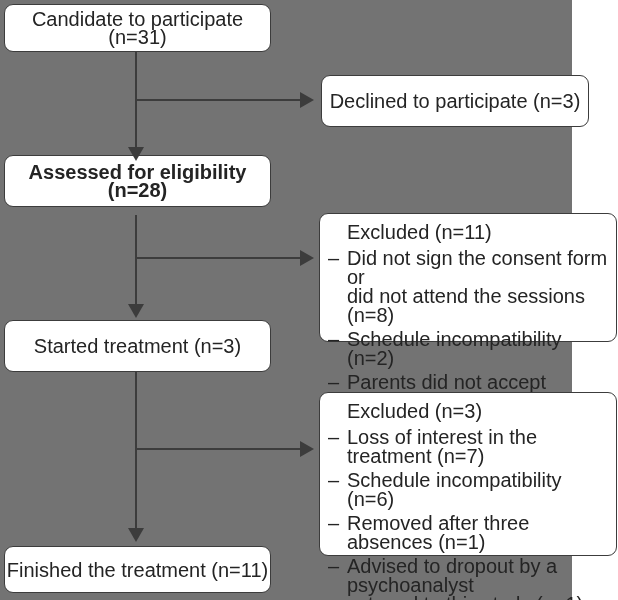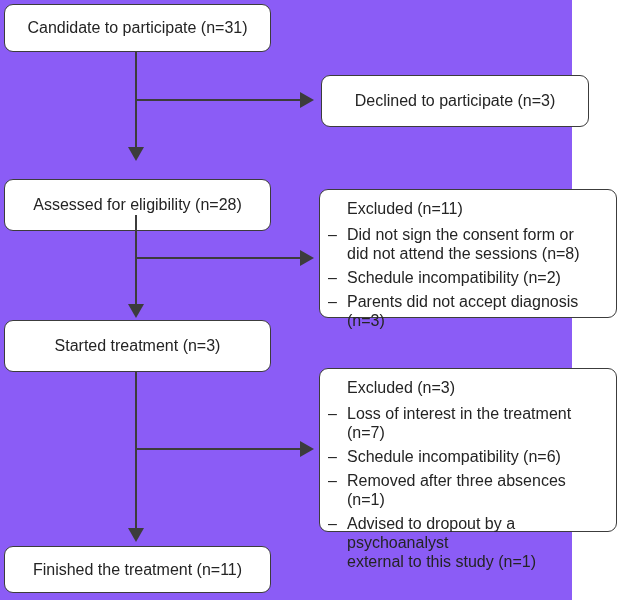--- a/index.html
+++ b/index.html
@@ -5,41 +5,42 @@
   :root{
     --line:#3c3c3c;
     --border:#3c3c3c;
     --text:#242424;
     --fill:#ffffff;
   }
   html,body{margin:0;padding:0;background:#ffffff;}
   .canvas{
     position:relative;
     width:572px;height:600px;
-    background:#8b5cf6;
+    background:#737373;
     font-family:"Liberation Sans", sans-serif;
     color:var(--text);
-    font-size:16px;
+    font-size:20px;
   }
   .node{
     position:absolute;
     background:var(--fill);
     border:1.7px solid var(--border);
     border-radius:9px;
     box-sizing:border-box;
   }
   .node-simple{
     display:flex;
     align-items:center;
     justify-content:center;
     text-align:center;
     line-height:18px;
   }
   .node-detail{
     padding:9px 8px 24px 8px;
+    margin-top:24px;
   }
   .detail-title{
     margin-left:19px;
     line-height:19px;
     margin-bottom:7px;
   }
   .detail-item{
     display:flex;
     align-items:flex-start;
     margin-bottom:5px;
@@ -71,21 +72,21 @@
 </style>
 </head>
 <body>
 
 <div class="canvas">
 
   <div class="node node-simple" style="left:4px;top:4px;width:267px;height:48px;">
     <span>Candidate to participate (n=31)</span>
   </div>
 
-  <div class="node node-simple" style="left:4px;top:179px;width:267px;height:52px;">
+  <div class="node node-simple" style="left:4px;top:155px;width:267px;height:52px;font-weight:bold;">
     <span>Assessed for eligibility (n=28)</span>
   </div>
 
   <div class="node node-simple" style="left:4px;top:320px;width:267px;height:52px;">
     <span>Started treatment (n=3)</span>
   </div>
 
   <div class="node node-simple" style="left:4px;top:546px;width:267px;height:47px;">
     <span>Finished the treatment (n=11)</span>
   </div>

